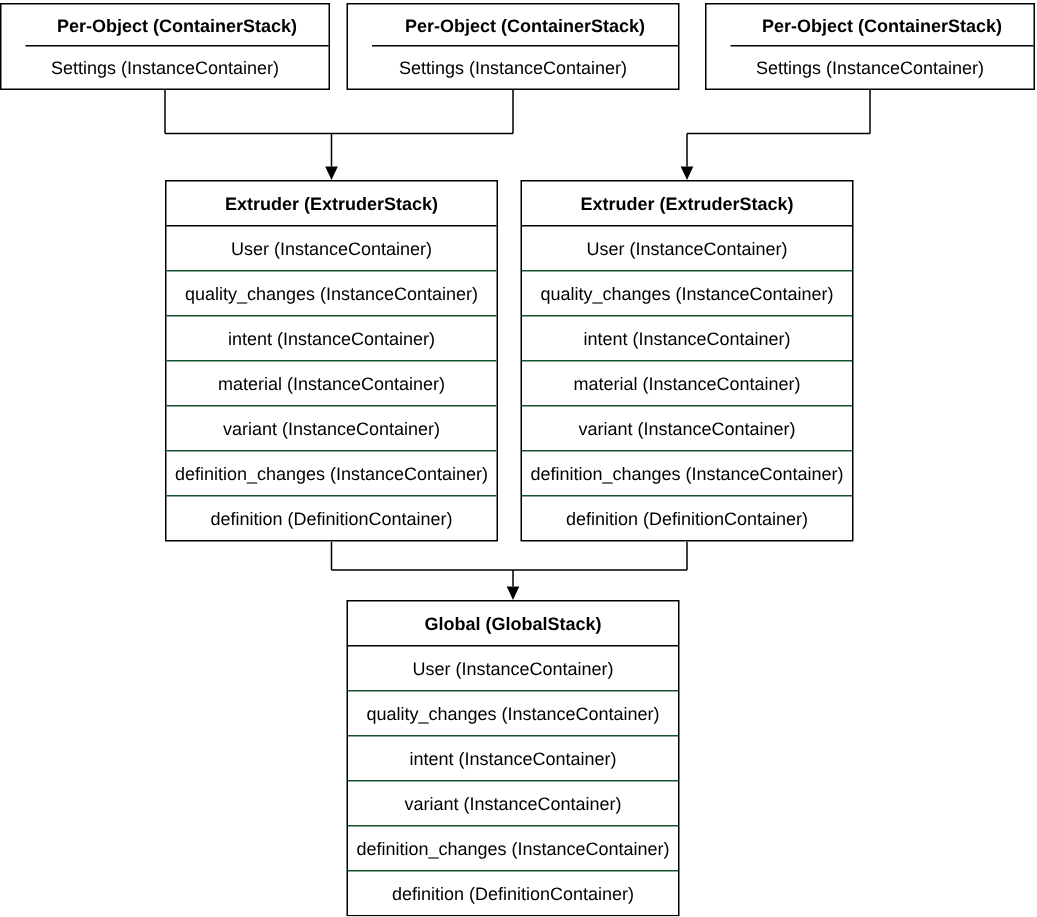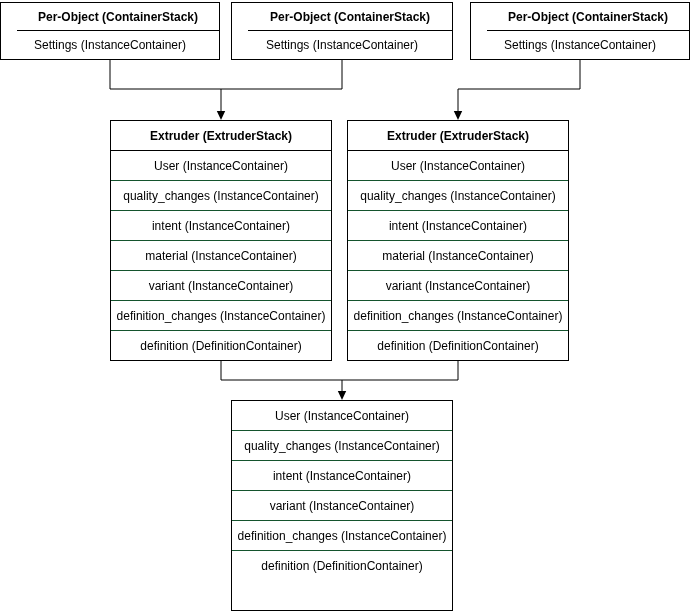--- a/index.html
+++ b/index.html
@@ -107,20 +107,21 @@
     <div class="row">User (InstanceContainer)</div>
     <div class="row">quality_changes (InstanceContainer)</div>
     <div class="row">intent (InstanceContainer)</div>
     <div class="row">material (InstanceContainer)</div>
     <div class="row">variant (InstanceContainer)</div>
     <div class="row">definition_changes (InstanceContainer)</div>
     <div class="row">definition (DefinitionContainer)</div>
   </div>
 
   <div class="box" style="left:231px; top:400px; width:222px; height:211px;">
+    <div class="hdr">Global (GlobalStack)</div>
     <div class="row">User (InstanceContainer)</div>
     <div class="row">quality_changes (InstanceContainer)</div>
     <div class="row">intent (InstanceContainer)</div>
     <div class="row">variant (InstanceContainer)</div>
     <div class="row">definition_changes (InstanceContainer)</div>
     <div class="row">definition (DefinitionContainer)</div>
   </div>
 
 </div>
 

